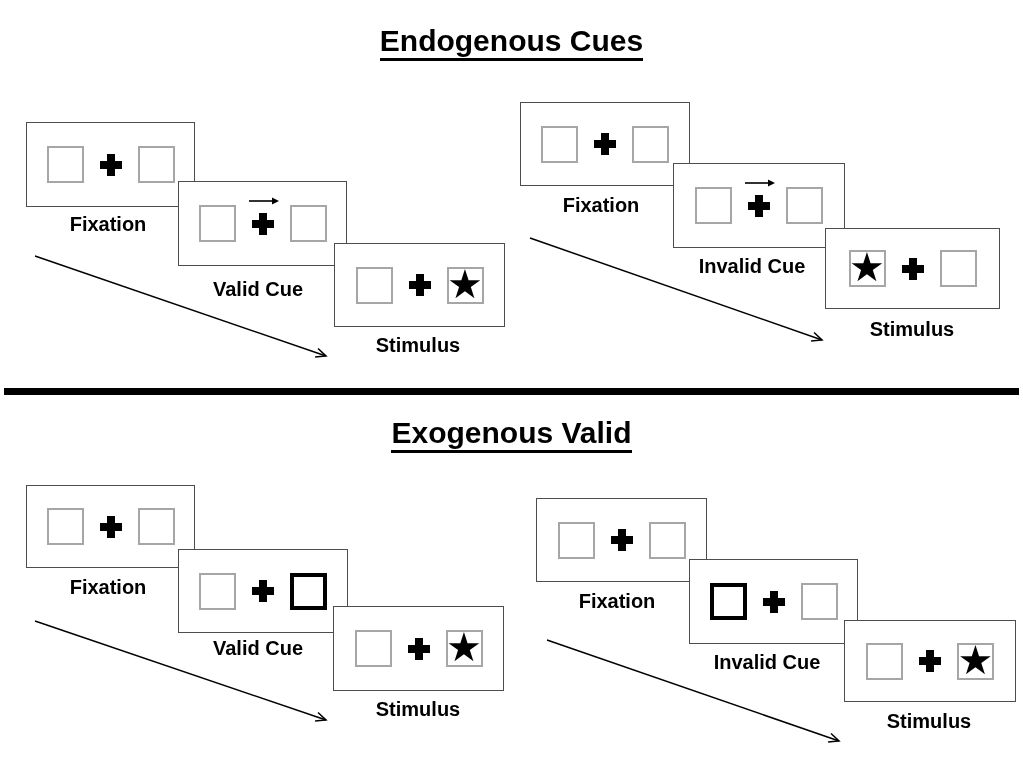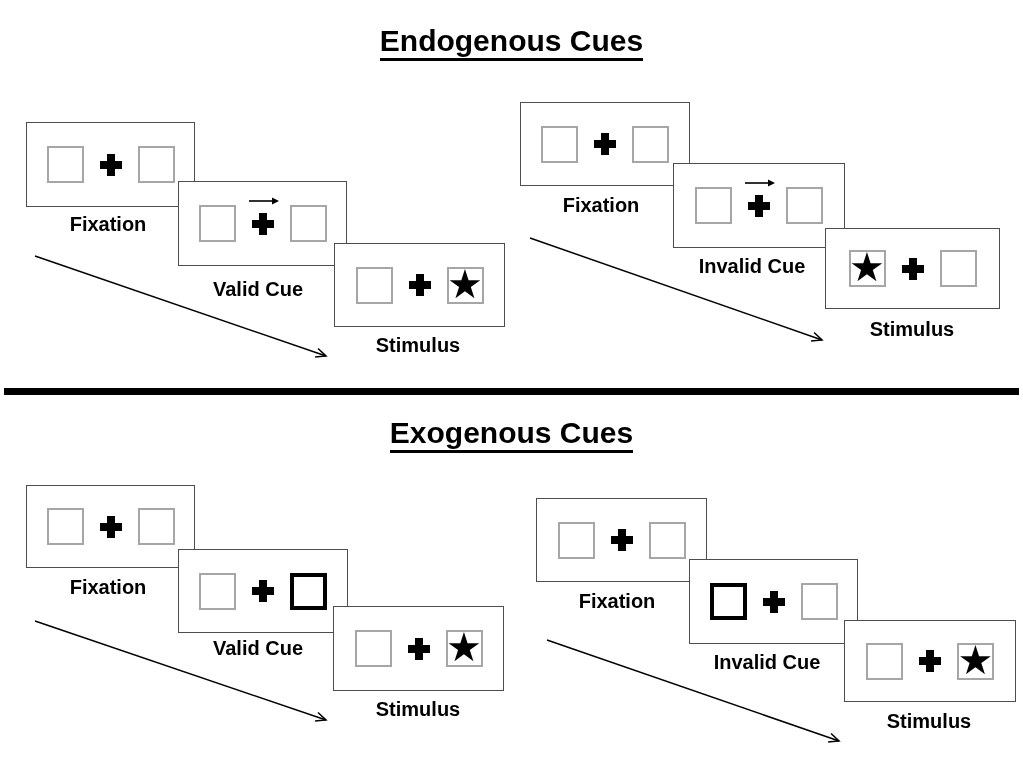--- a/index.html
+++ b/index.html
@@ -48,21 +48,21 @@
 
 <div class="page">
 
   <div class="section-title" id="title-endogenous">
     <span class="underline">Endogenous Cues</span>
   </div>
 
   <div class="divider"></div>
 
   <div class="section-title" id="title-exogenous">
-    <span class="underline">Exogenous Cues</span>
+    <span class="underline">Exogenous Valid</span>
   </div>
 
   <svg class="arrows" id="arrows-svg" width="1023" height="767" viewBox="0 0 1023 767">
     <defs>
       <marker id="ah" markerWidth="16" markerHeight="14" refX="12" refY="6" orient="auto" markerUnits="userSpaceOnUse">
         <path d="M2,1.5 L12,6 L2,10.5" fill="none" stroke="#000" stroke-width="1.5"></path>
       </marker>
     </defs>
   <line x1="35" y1="256" x2="326" y2="356" stroke="#000" stroke-width="1.5" marker-end="url(#ah)"></line>
       <line x1="530" y1="238" x2="822" y2="340" stroke="#000" stroke-width="1.5" marker-end="url(#ah)"></line>

